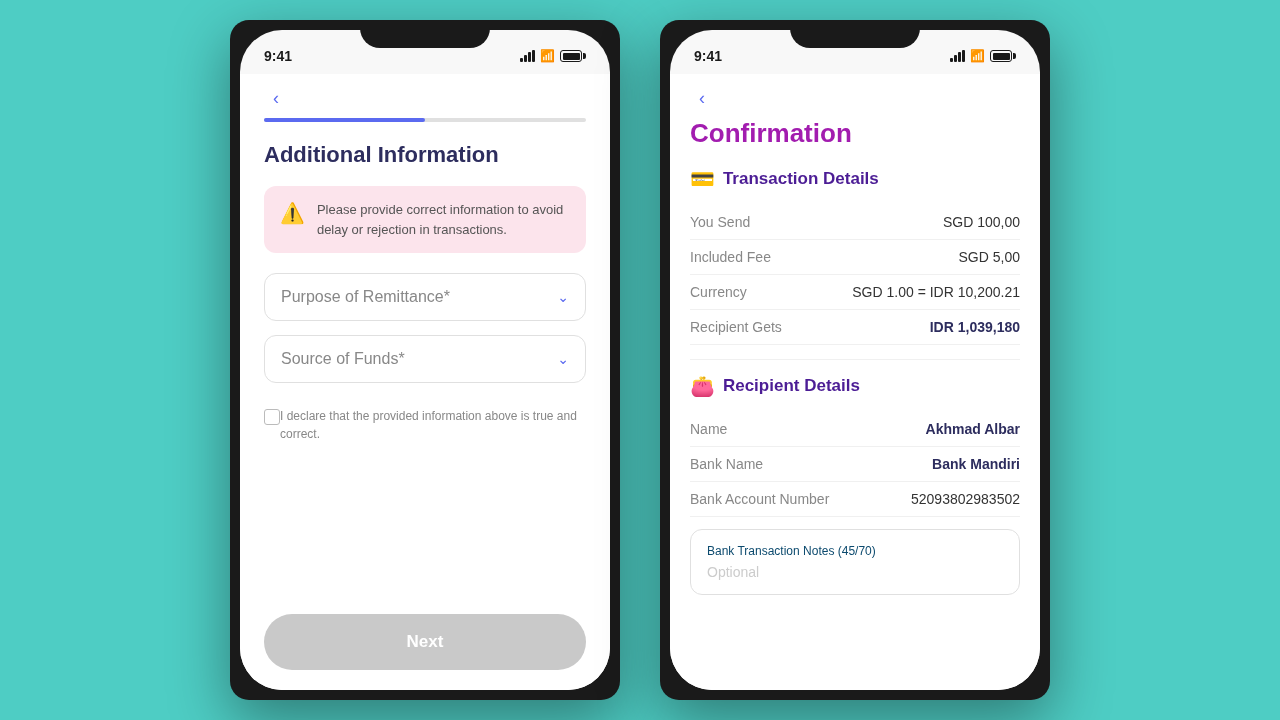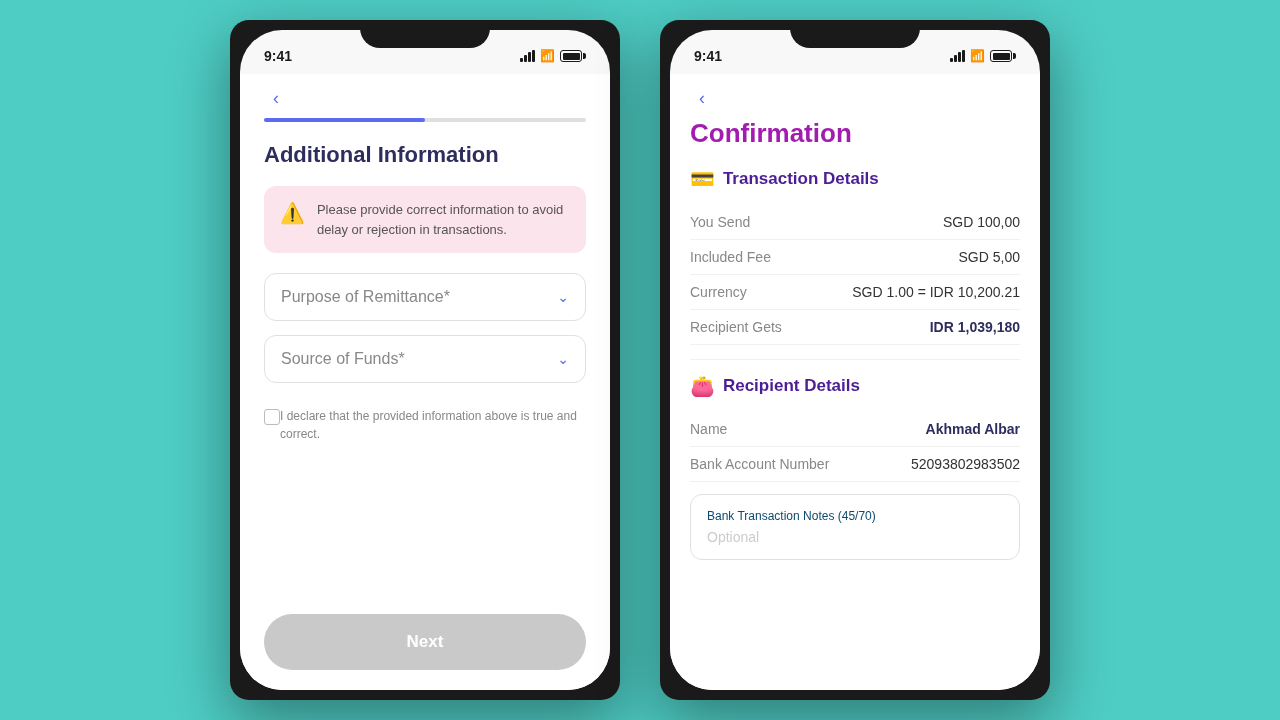--- a/index.html
+++ b/index.html
@@ -438,20 +438,24 @@
         <span class="section-icon">👛</span>
         <span class="section-title">Recipient Details</span>
       </div>
 
       <div>
         <div class="detail-row">
           <span class="detail-label">Name</span>
           <span class="detail-value accent">Akhmad Albar</span>
         </div>
         <div class="detail-row">
+          <span class="detail-label">Bank Name</span>
+          <span class="detail-value accent">Bank Mandiri</span>
+        </div>
+        <div class="detail-row">
           <span class="detail-label">Bank Account Number</span>
           <span class="detail-value">52093802983502</span>
         </div>
       </div>
 
       <div class="notes-container">
         <div class="notes-header">Bank Transaction Notes (45/70)</div>
         <div class="notes-placeholder">Optional</div>
       </div>
     </div>

